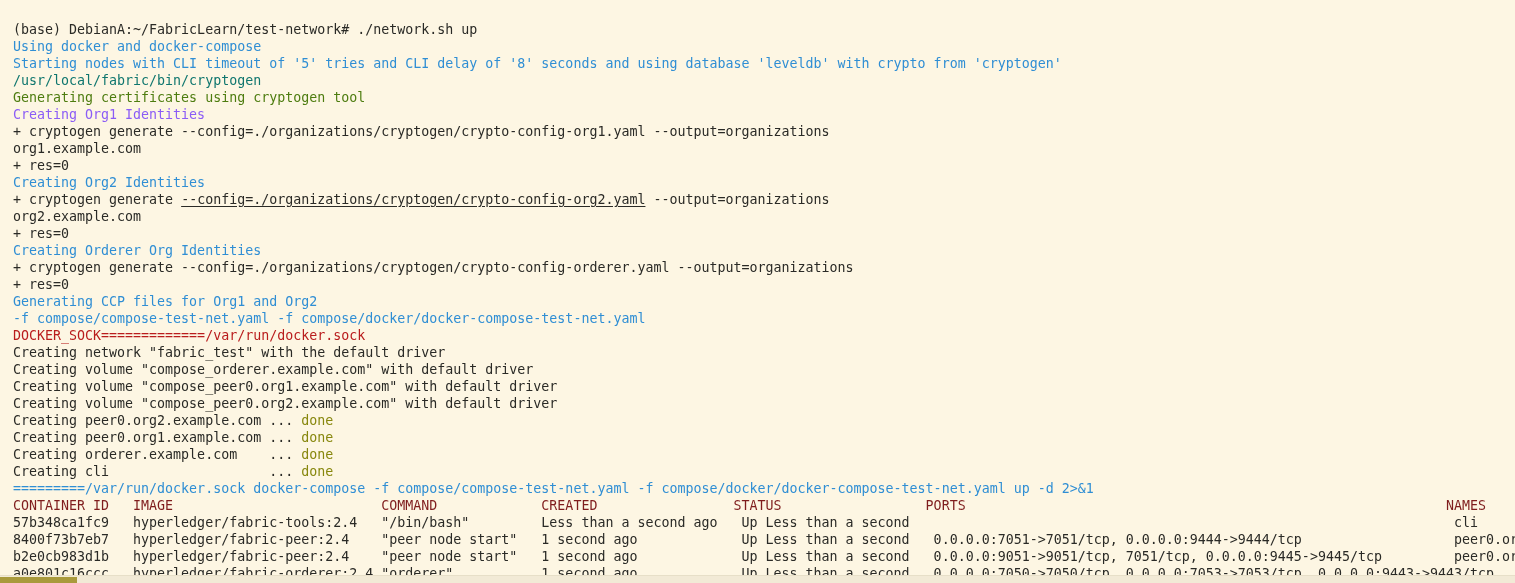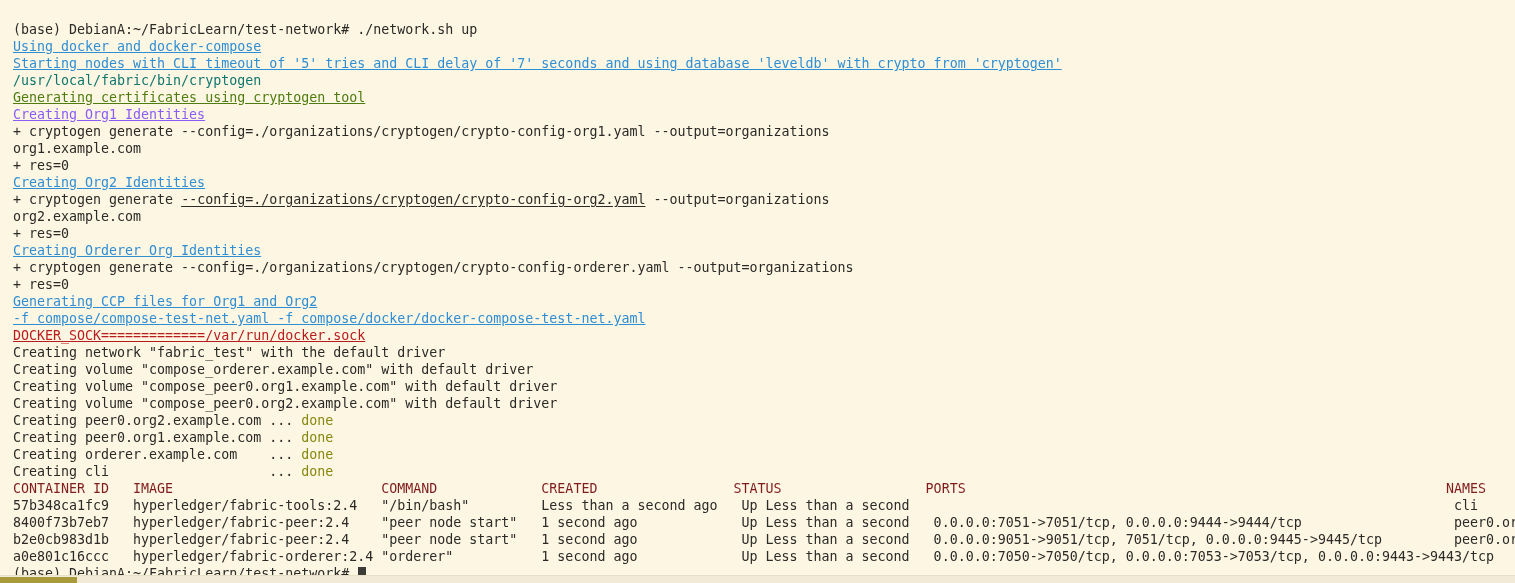--- a/index.html
+++ b/index.html
@@ -40,21 +40,21 @@
     height: 17px;
     line-height: 17px;
     font-size: 13.3px;
     letter-spacing: 0px;
     white-space: pre;
     color: #2a2a26;
     font-family: "DejaVu Sans Mono", "Liberation Mono", monospace;
   }
 
   .c-default { color: #2a2a26; }
-  .c-info    { color: #2f8ed4; text-decoration: underline; }
+  .c-info    { color: #2f8ed4; }
   .c-done    { color: #87870d; }
   .c-link    { color: #2a2a26; text-decoration: underline; text-underline-offset: 2px; }
 
   .cursor {
     display: inline-block;
     width: 8px;
     height: 14px;
     background: #3a3a36;
     vertical-align: -3px;
     margin-left: 1px;
@@ -80,21 +80,21 @@
     background: #a99a3c;
   }
 </style>
 </head>
 <body style="background: rgb(253, 246, 227);">
 
 <div id="terminal" style="background: rgb(253, 246, 227);">
   <div id="screen" style="background: rgb(253, 246, 227);">
       <div class="line"><span class="c-default" style="color: rgb(42, 42, 38);">(base) DebianA:~/FabricLearn/test-network# ./network.sh up</span></div>
       <div class="line"><span class="c-info" style="color: rgb(47, 142, 212);">Using docker and docker-compose</span></div>
-      <div class="line"><span class="c-info" style="color: rgb(47, 142, 212);">Starting nodes with CLI timeout of '5' tries and CLI delay of '7' seconds and using database 'leveldb' with crypto from 'cryptogen'</span></div>
+      <div class="line"><span class="c-info" style="color: rgb(47, 142, 212);">Starting nodes with CLI timeout of '5' tries and CLI delay of '8' seconds and using database 'leveldb' with crypto from 'cryptogen'</span></div>
       <div class="line"><span class="c-default" style="color: #0f766e;">/usr/local/fabric/bin/cryptogen</span></div>
       <div class="line"><span class="c-info" style="color: #4d7c0f;">Generating certificates using cryptogen tool</span></div>
       <div class="line"><span class="c-info" style="color: #8b5cf6;">Creating Org1 Identities</span></div>
       <div class="line"><span class="c-default" style="color: rgb(42, 42, 38);">+ cryptogen generate --config=./organizations/cryptogen/crypto-config-org1.yaml --output=organizations</span></div>
       <div class="line"><span class="c-default" style="color: rgb(42, 42, 38);">org1.example.com</span></div>
       <div class="line"><span class="c-default" style="color: rgb(42, 42, 38);">+ res=0</span></div>
       <div class="line"><span class="c-info" style="color: rgb(47, 142, 212);">Creating Org2 Identities</span></div>
       <div class="line"><span class="c-default" style="color: rgb(42, 42, 38);">+ cryptogen generate </span><span class="c-link" style="color: rgb(42, 42, 38);">--config=./organizations/cryptogen/crypto-config-org2.yaml</span><span class="c-default" style="color: rgb(42, 42, 38);"> --output=organizations</span></div>
       <div class="line"><span class="c-default" style="color: rgb(42, 42, 38);">org2.example.com</span></div>
       <div class="line"><span class="c-default" style="color: rgb(42, 42, 38);">+ res=0</span></div>
@@ -105,20 +105,21 @@
       <div class="line"><span class="c-info" style="color: rgb(47, 142, 212);">-f compose/compose-test-net.yaml -f compose/docker/docker-compose-test-net.yaml</span></div>
       <div class="line"><span class="c-info" style="color: #b91c1c;">DOCKER_SOCK=============/var/run/docker.sock</span></div>
       <div class="line"><span class="c-default" style="color: rgb(42, 42, 38);">Creating network "fabric_test" with the default driver</span></div>
       <div class="line"><span class="c-default" style="color: rgb(42, 42, 38);">Creating volume "compose_orderer.example.com" with default driver</span></div>
       <div class="line"><span class="c-default" style="color: rgb(42, 42, 38);">Creating volume "compose_peer0.org1.example.com" with default driver</span></div>
       <div class="line"><span class="c-default" style="color: rgb(42, 42, 38);">Creating volume "compose_peer0.org2.example.com" with default driver</span></div>
       <div class="line"><span class="c-default" style="color: rgb(42, 42, 38);">Creating peer0.org2.example.com ... </span><span class="c-done" style="color: rgb(135, 135, 13);">done</span></div>
       <div class="line"><span class="c-default" style="color: rgb(42, 42, 38);">Creating peer0.org1.example.com ... </span><span class="c-done" style="color: rgb(135, 135, 13);">done</span></div>
       <div class="line"><span class="c-default" style="color: rgb(42, 42, 38);">Creating orderer.example.com    ... </span><span class="c-done" style="color: rgb(135, 135, 13);">done</span></div>
       <div class="line"><span class="c-default" style="color: rgb(42, 42, 38);">Creating cli                    ... </span><span class="c-done" style="color: rgb(135, 135, 13);">done</span></div>
+      <div class="line"><span class="c-info" style="color: rgb(47, 142, 212);">=========/var/run/docker.sock docker-compose -f compose/compose-test-net.yaml -f compose/docker/docker-compose-test-net.yaml up -d 2&gt;&amp;1</span></div>
       <div class="line"><span class="c-default" style="color: #7f1d1d;">CONTAINER ID   IMAGE                          COMMAND             CREATED                 STATUS                  PORTS                                                            NAMES</span></div>
       <div class="line"><span class="c-default" style="color: rgb(42, 42, 38);">57b348ca1fc9   hyperledger/fabric-tools:2.4   "/bin/bash"         Less than a second ago   Up Less than a second                                                                    cli</span></div>
       <div class="line"><span class="c-default" style="color: rgb(42, 42, 38);">8400f73b7eb7   hyperledger/fabric-peer:2.4    "peer node start"   1 second ago             Up Less than a second   0.0.0.0:7051-&gt;7051/tcp, 0.0.0.0:9444-&gt;9444/tcp                   peer0.org1.example.com</span></div>
       <div class="line"><span class="c-default" style="color: rgb(42, 42, 38);">b2e0cb983d1b   hyperledger/fabric-peer:2.4    "peer node start"   1 second ago             Up Less than a second   0.0.0.0:9051-&gt;9051/tcp, 7051/tcp, 0.0.0.0:9445-&gt;9445/tcp         peer0.org2.example.com</span></div>
       <div class="line"><span class="c-default" style="color: rgb(42, 42, 38);">a0e801c16ccc   hyperledger/fabric-orderer:2.4 "orderer"           1 second ago             Up Less than a second   0.0.0.0:7050-&gt;7050/tcp, 0.0.0.0:7053-&gt;7053/tcp, 0.0.0.0:9443-&gt;9443/tcp   orderer.example.com</span></div>
       <div class="line"><span class="c-default" style="color: rgb(42, 42, 38);">(base) DebianA:~/FabricLearn/test-network# </span><span class="cursor" style="background: rgb(58, 58, 54);"></span></div>
     </div>
 
   <div id="hscroll" style="background: rgb(242, 234, 214);">
     <div id="hscroll-thumb" style="background: rgb(169, 154, 60); left: 0px; width: 77px;"></div>

